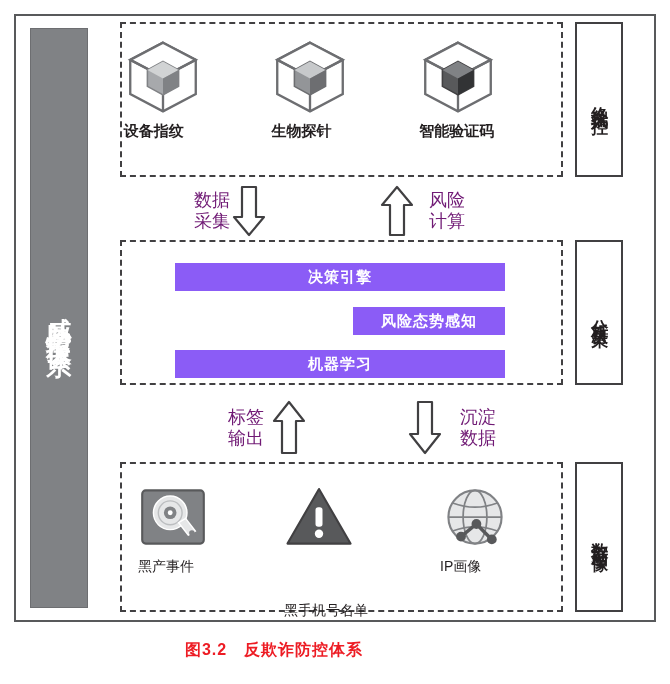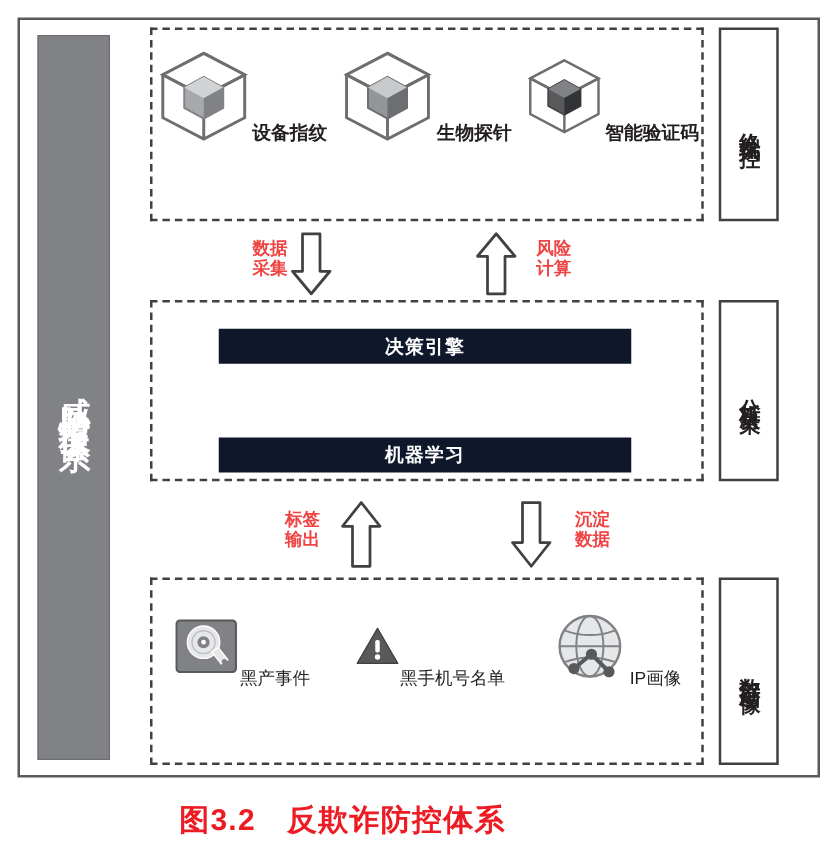--- a/index.html
+++ b/index.html
@@ -98,36 +98,36 @@
   .icon-row {
     position: absolute;
     display: flex;
     justify-content: space-around;
     align-items: flex-start;
     width: 100%;
     left: 0;
   }
   .icon-cell {
     display: flex;
-    flex-direction: row;
-    align-items: flex-end;
+    flex-direction: column;
+    align-items: flex-start;
     width: 140px;
   }
   .icon-cell .cap {
     margin-top: 6px;
     font-size: 15px;
     font-weight: bold;
     color: #231f20;
     white-space: nowrap;
   }
 
   
   .bar {
     position: absolute;
-    background: #0f172a;
+    background: #8b5cf6;
     color: #ffffff;
     font-size: 15px;
     font-weight: bold;
     display: flex;
     align-items: center;
     justify-content: center;
     box-sizing: border-box;
     letter-spacing: 1px;
   }
   #bar-engine  { left: 175px; top: 263px; width: 330px; height: 28px; }
@@ -141,35 +141,35 @@
     font-size: 14px;
     font-weight: normal;
     color: #231f20;
     white-space: nowrap;
   }
 
   
   .arrow-wrap { position: absolute; }
   .arrow-label {
     position: absolute;
-    font-size: 14px;
-    font-weight: bold;
-    color: #ef4444;
+    font-size: 18px;
+    font-weight: normal;
+    color: #701a75;
     line-height: 1.15;
     white-space: nowrap;
   }
 
   
   .caption {
     position: absolute;
     left: 0;
     top: 640px;
     width: 548px;
     text-align: center;
-    font-size: 24px;
+    font-size: 16px;
     font-weight: bold;
     color: #ed1c24;
     letter-spacing: 1px;
   }
 </style>
 </head>
 <body>
 
 <div id="root">
 
@@ -246,20 +246,21 @@
     </svg>
   </div>
   <div class="arrow-label" style="left:429px; top:190px;">
     <div>风险</div>
     <div>计算</div>
   </div>
 
   <div class="layer-box" id="layer-analysis"></div>
 
   <div class="bar" id="bar-engine">决策引擎</div>
+  <div class="bar" id="bar-risksit">风险态势感知</div>
   <div class="bar" id="bar-ml">机器学习</div>
 
   <div class="side-label" id="side-analysis">
     <span class="vtext">分析决策</span>
   </div>
 
   <div class="arrow-wrap" style="left:272px; top:400px;">
     <svg width="34" height="55" viewBox="0 0 34 55">
       <polygon points="17,2 32,21 24,21 24,53 10,53 10,21 2,21" fill="#ffffff" stroke="#414042" stroke-width="2.2" stroke-linejoin="round"></polygon>
     </svg>
@@ -289,21 +290,21 @@
         <circle cx="46" cy="44" r="24" fill="#e6e7e8" stroke="#ffffff" stroke-width="2"></circle>
         <circle cx="46" cy="44" r="9" fill="#808285"></circle>
         <circle cx="46" cy="44" r="3.5" fill="#ffffff"></circle>
         <circle cx="46" cy="44" r="17" fill="none" stroke="#bcbec0" stroke-width="2"></circle>
         <path d="M72 76 L58 58 L68 52 L82 70 Z" fill="#e6e7e8" stroke="#ffffff" stroke-width="2"></path>
         <circle cx="77" cy="73" r="4" fill="#808285"></circle>
       </svg>
       <span class="cap">黑产事件</span>
     </div>
 
-    <div class="icon-cell data-cell" style="width:120px;">
+    <div class="icon-cell data-cell" style="width:120px;gap:44px;">
       <svg width="70" height="70" viewBox="0 0 100 100">
         <path d="M50 10 L95 88 L5 88 Z" fill="#58595b" stroke="#414042" stroke-width="3" stroke-linejoin="round"></path>
         <rect x="45" y="36" width="10" height="28" rx="4" fill="#ffffff"></rect>
         <circle cx="50" cy="74" r="6" fill="#ffffff"></circle>
       </svg>
       <span class="cap">黑手机号名单</span>
     </div>
 
     <div class="icon-cell data-cell" style="width:105px;">
       <svg width="70" height="70" viewBox="0 0 100 100">

